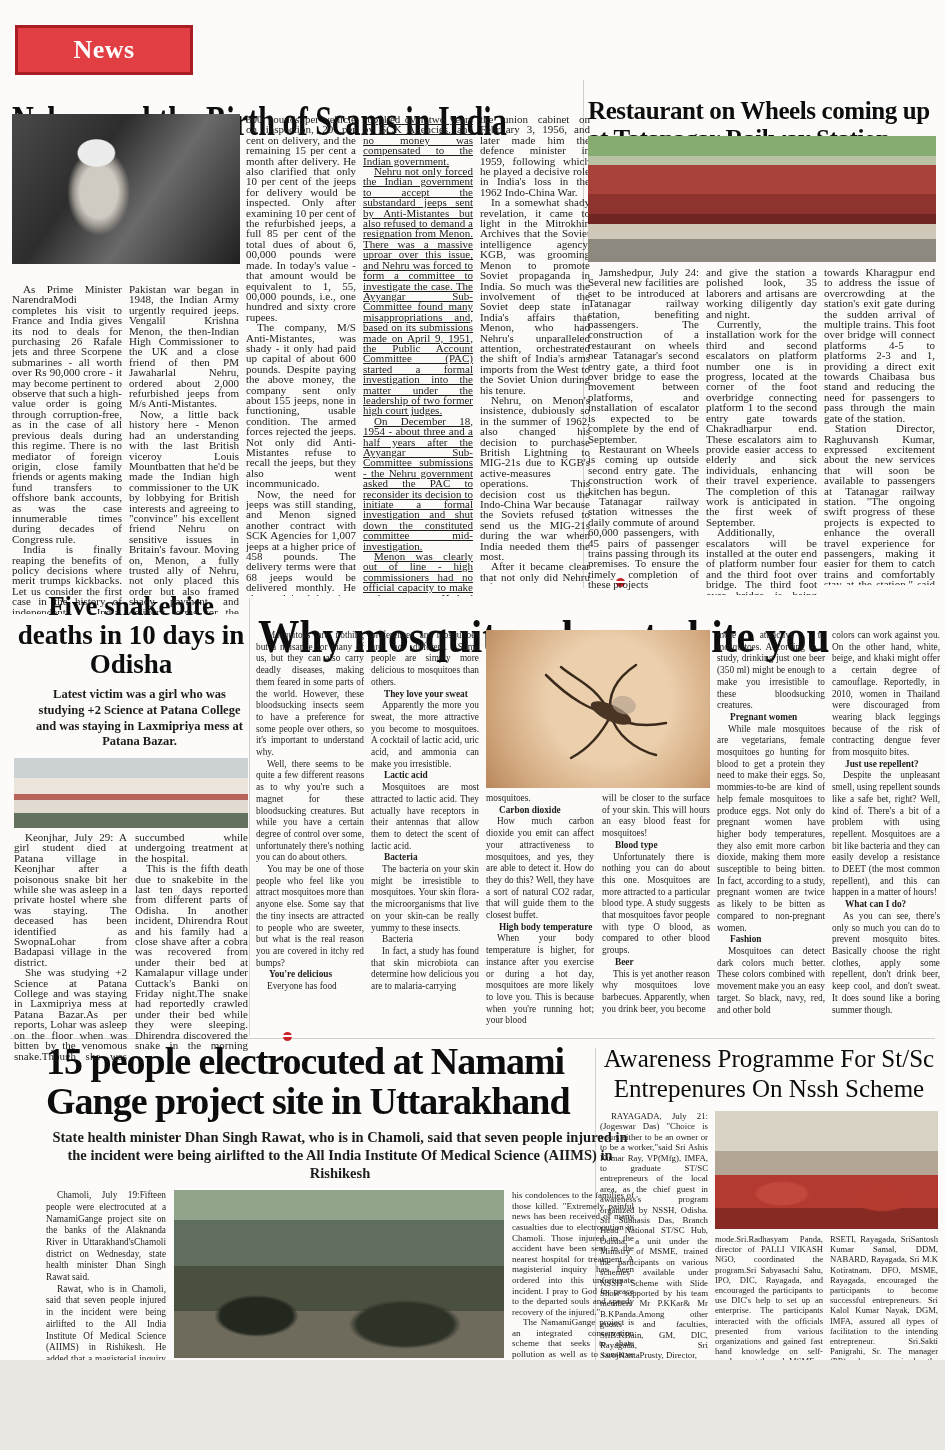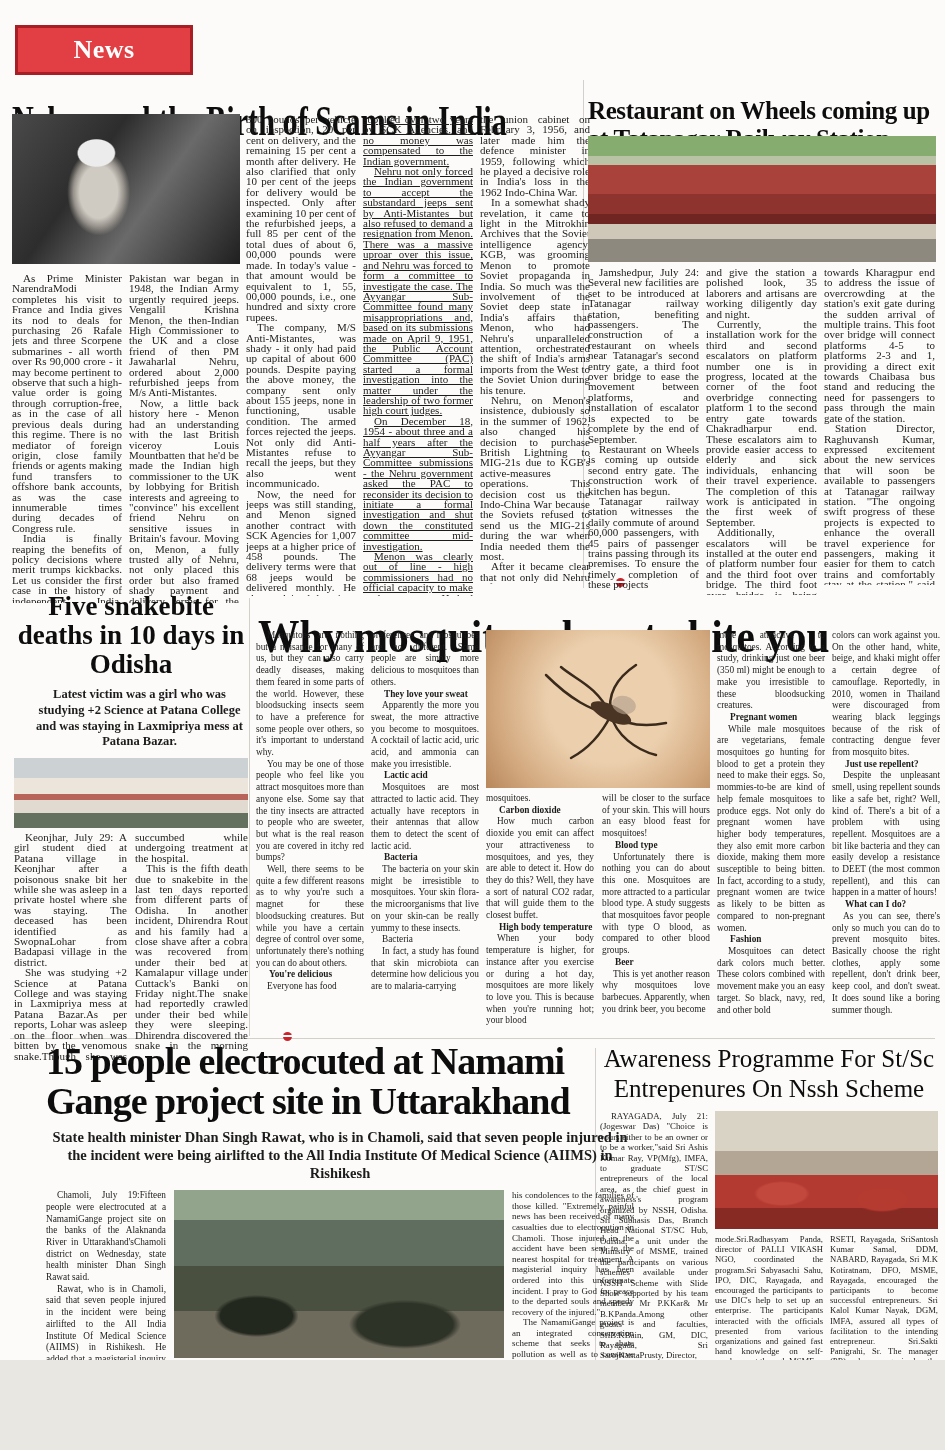--- a/index.html
+++ b/index.html
@@ -80,21 +80,21 @@
   <div class="vrule" style="left:583px;top:80px;height:508px;"></div>
   <div class="vrule" style="left:249px;top:598px;height:438px;"></div>
   <div class="vrule" style="left:595px;top:1048px;height:345px;"></div>
   <div class="hrule" style="left:10px;top:1038px;width:925px;"></div>
 
   <h1 class="hl hl-nehru">Nehru and the Birth of Scams in India</h1>
   <div class="art" style="left:12px;top:114px;width:578px;">
     <div class="cols" style="gap:7px;">
       <div style="width:227px;">
         <div class="photo ph-nehru"></div>
-        <div class="cols" style="gap:7px;margin-top:9px;">
+        <div class="cols" style="gap:7px;margin-top:20px;">
           <div class="col bodytext" style="width:110px;height:330px;">
               <p class="">As Prime Minister NarendraModi completes his visit to France and India gives its nod to deals for purchasing 26 Rafale jets and three Scorpene submarines - all worth over Rs 90,000 crore - it may become pertinent to observe that such a high-value order is going through corruption-free, as in the case of all previous deals during this regime. There is no mediator of foreign origin, close family friends or agents making fund transfers to offshore bank accounts, as was the case innumerable times during decades of Congress rule.</p>
               <p class="">India is finally reaping the benefits of policy decisions where merit trumps kickbacks. Let us consider the first case in the history of independent India, which set a precedent for Congress and the Nehru-Gandhi family to exploit high-value deals. When the India-</p>
             </div>
           <div class="col bodytext" style="width:110px;height:330px;">
               <p class="cont">Pakistan war began in 1948, the Indian Army urgently required jeeps. Vengalil Krishna Menon, the then-Indian High Commissioner to the UK and a close friend of then PM Jawaharlal Nehru, ordered about 2,000 refurbished jeeps from M/s Anti-Mistantes.</p>
               <p class="">Now, a little back history here - Menon had an understanding with the last British viceroy Louis Mountbatten that he'd be made the Indian high commissioner to the UK by lobbying for British interests and agreeing to "convince" his excellent friend Nehru on sensitive issues in Britain's favour. Moving on, Menon, a fully trusted ally of Nehru, not only placed this order but also framed shady payment and delivery terms for the jeeps.</p>
               <p class="">He agreed to pay 65 per cent of the money for the jeeps, which were priced at about</p>
             </div>
         </div>
@@ -157,22 +157,22 @@
         </div>
     </div>
     <span class="endbug" style="position:absolute;left:205px;top:438px;"></span>
   </div>
 
   <h1 class="hl hl-mosq">Why mosquitoes love to bite you</h1>
   <div class="art" style="left:256px;top:630px;width:684px;font-size:9.3px;line-height:11.7px;">
     <div class="cols" style="gap:7px;">
       <div class="col" style="width:108px;height:410px;">
           <p class="">Mosquitoes are nothing but a nuisance for many of us, but they can also carry deadly diseases, making them feared in some parts of the world. However, these bloodsucking insects seem to have a preference for some people over others, so it's important to understand why.</p>
+          <p class="">Well, there seems to be quite a few different reasons as to why you're such a magnet for these bloodsucking creatures. But while you have a certain degree of control over some, unfortunately there's nothing you can do about others.</p>
           <p class="">You may be one of those people who feel like you attract mosquitoes more than anyone else. Some say that the tiny insects are attracted to people who are sweeter, but what is the real reason you are covered in itchy red bumps?</p>
-          <p class="">Well, there seems to be quite a few different reasons as to why you're such a magnet for these bloodsucking creatures. But while you have a certain degree of control over some, unfortunately there's nothing you can do about others.</p>
           <p class="sub">You're delicious</p>
           <p class="">Everyone has food</p>
         </div>
       <div class="col" style="width:108px;height:410px;">
           <p class="cont">preferences, and mosquitoes are no different. Some people are simply more delicious to mosquitoes than others.</p>
           <p class="sub">They love your sweat</p>
           <p class="">Apparently the more you sweat, the more attractive you become to mosquitoes. A cocktail of lactic acid, uric acid, and ammonia can make you irresistible.</p>
           <p class="sub">Lactic acid</p>
           <p class="">Mosquitoes are most attracted to lactic acid. They actually have receptors in their antennas that allow them to detect the scent of lactic acid.</p>
           <p class="sub">Bacteria</p>

